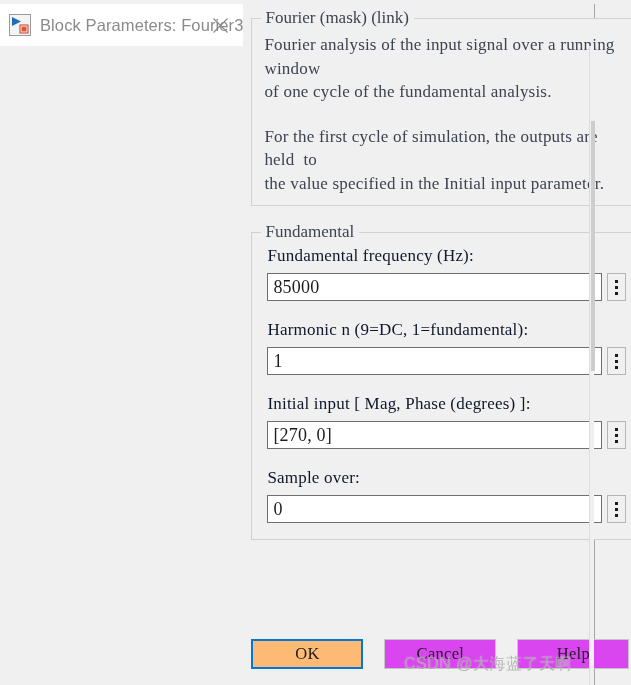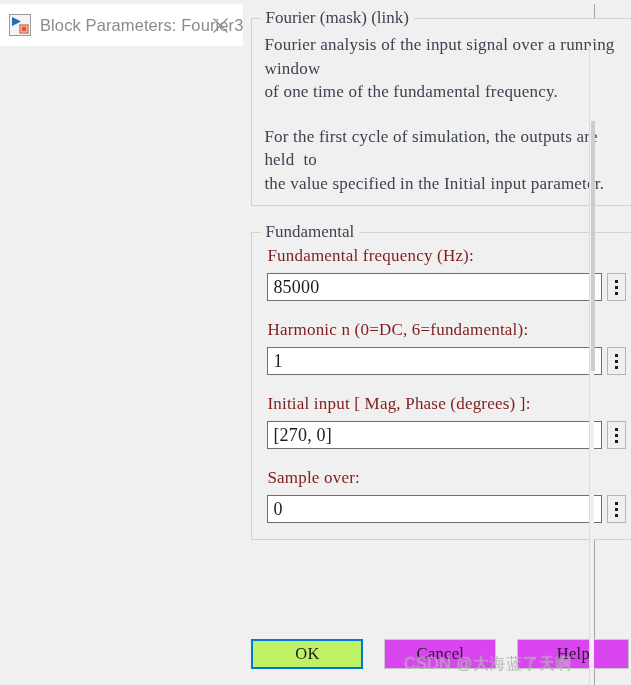--- a/index.html
+++ b/index.html
@@ -113,21 +113,21 @@
 
   
   #param-group {
     margin-top: 26px;
     padding: 12px 10px 14px 10px;
     flex: 0 0 auto;
   }
 
   .field-label {
     font-size: 17px;
-    color: #7f1d1d;
+    color: #0f172a;
     line-height: 22px;
     letter-spacing: 0.2px;
     margin: 0 0 6px 5px;
     white-space: nowrap;
   }
   .field-row {
     display: flex;
     align-items: stretch;
     margin-bottom: 18px;
     height: 28px;
@@ -195,21 +195,21 @@
     color: #1d1d1d;
     display: flex;
     align-items: center;
     justify-content: center;
     cursor: default;
     letter-spacing: 0.3px;
     padding: 0 8px;
   }
   .dlg-button.default {
     border: 2px solid #0078d7;
-    background: #bef264;
+    background: #fdba74;
   }
   #ok-button { width: 112px; }
   #cancel-button { width: 112px; }
   #help-button { width: 112px; }
 
   
   #watermark {
     position: absolute;
     left: 404px;
     top: 648px;
@@ -264,39 +264,39 @@
         <line x1="15.5" y1="1.5" x2="1.5" y2="15.5" stroke="#8c8c8c" stroke-width="1.2"></line>
       </svg>
     </span>
   </div>
 
   <div id="content">
 
     <div id="desc-group" class="groupbox">
       <span class="legend">Fourier (mask) (link)</span>
       <div class="desc-para">Fourier analysis of the input signal over a running window
-of one time of the fundamental frequency.</div>
+of one cycle of the fundamental analysis.</div>
       <div class="desc-para">For the first cycle of simulation, the outputs are held  to
 the value specified in the Initial input parameter.</div>
     </div>
 
     <div id="param-group" class="groupbox">
       <span class="legend">Fundamental</span>
 
       <div class="field-label">Fundamental frequency (Hz):</div>
       <div class="field-row">
         <input class="text-input" type="text" value="85000" style="">
         <span class="dots-button">
           <i></i>
             <i></i>
             <i></i>
         </span>
       </div>
 
-      <div class="field-label">Harmonic n (0=DC, 6=fundamental):</div>
+      <div class="field-label">Harmonic n (9=DC, 1=fundamental):</div>
       <div class="field-row">
         <input class="text-input" type="text" value="1" style="">
         <span class="dots-button">
           <i></i>
             <i></i>
             <i></i>
         </span>
       </div>
 
       <div class="field-label">Initial input [ Mag, Phase (degrees) ]:</div>

